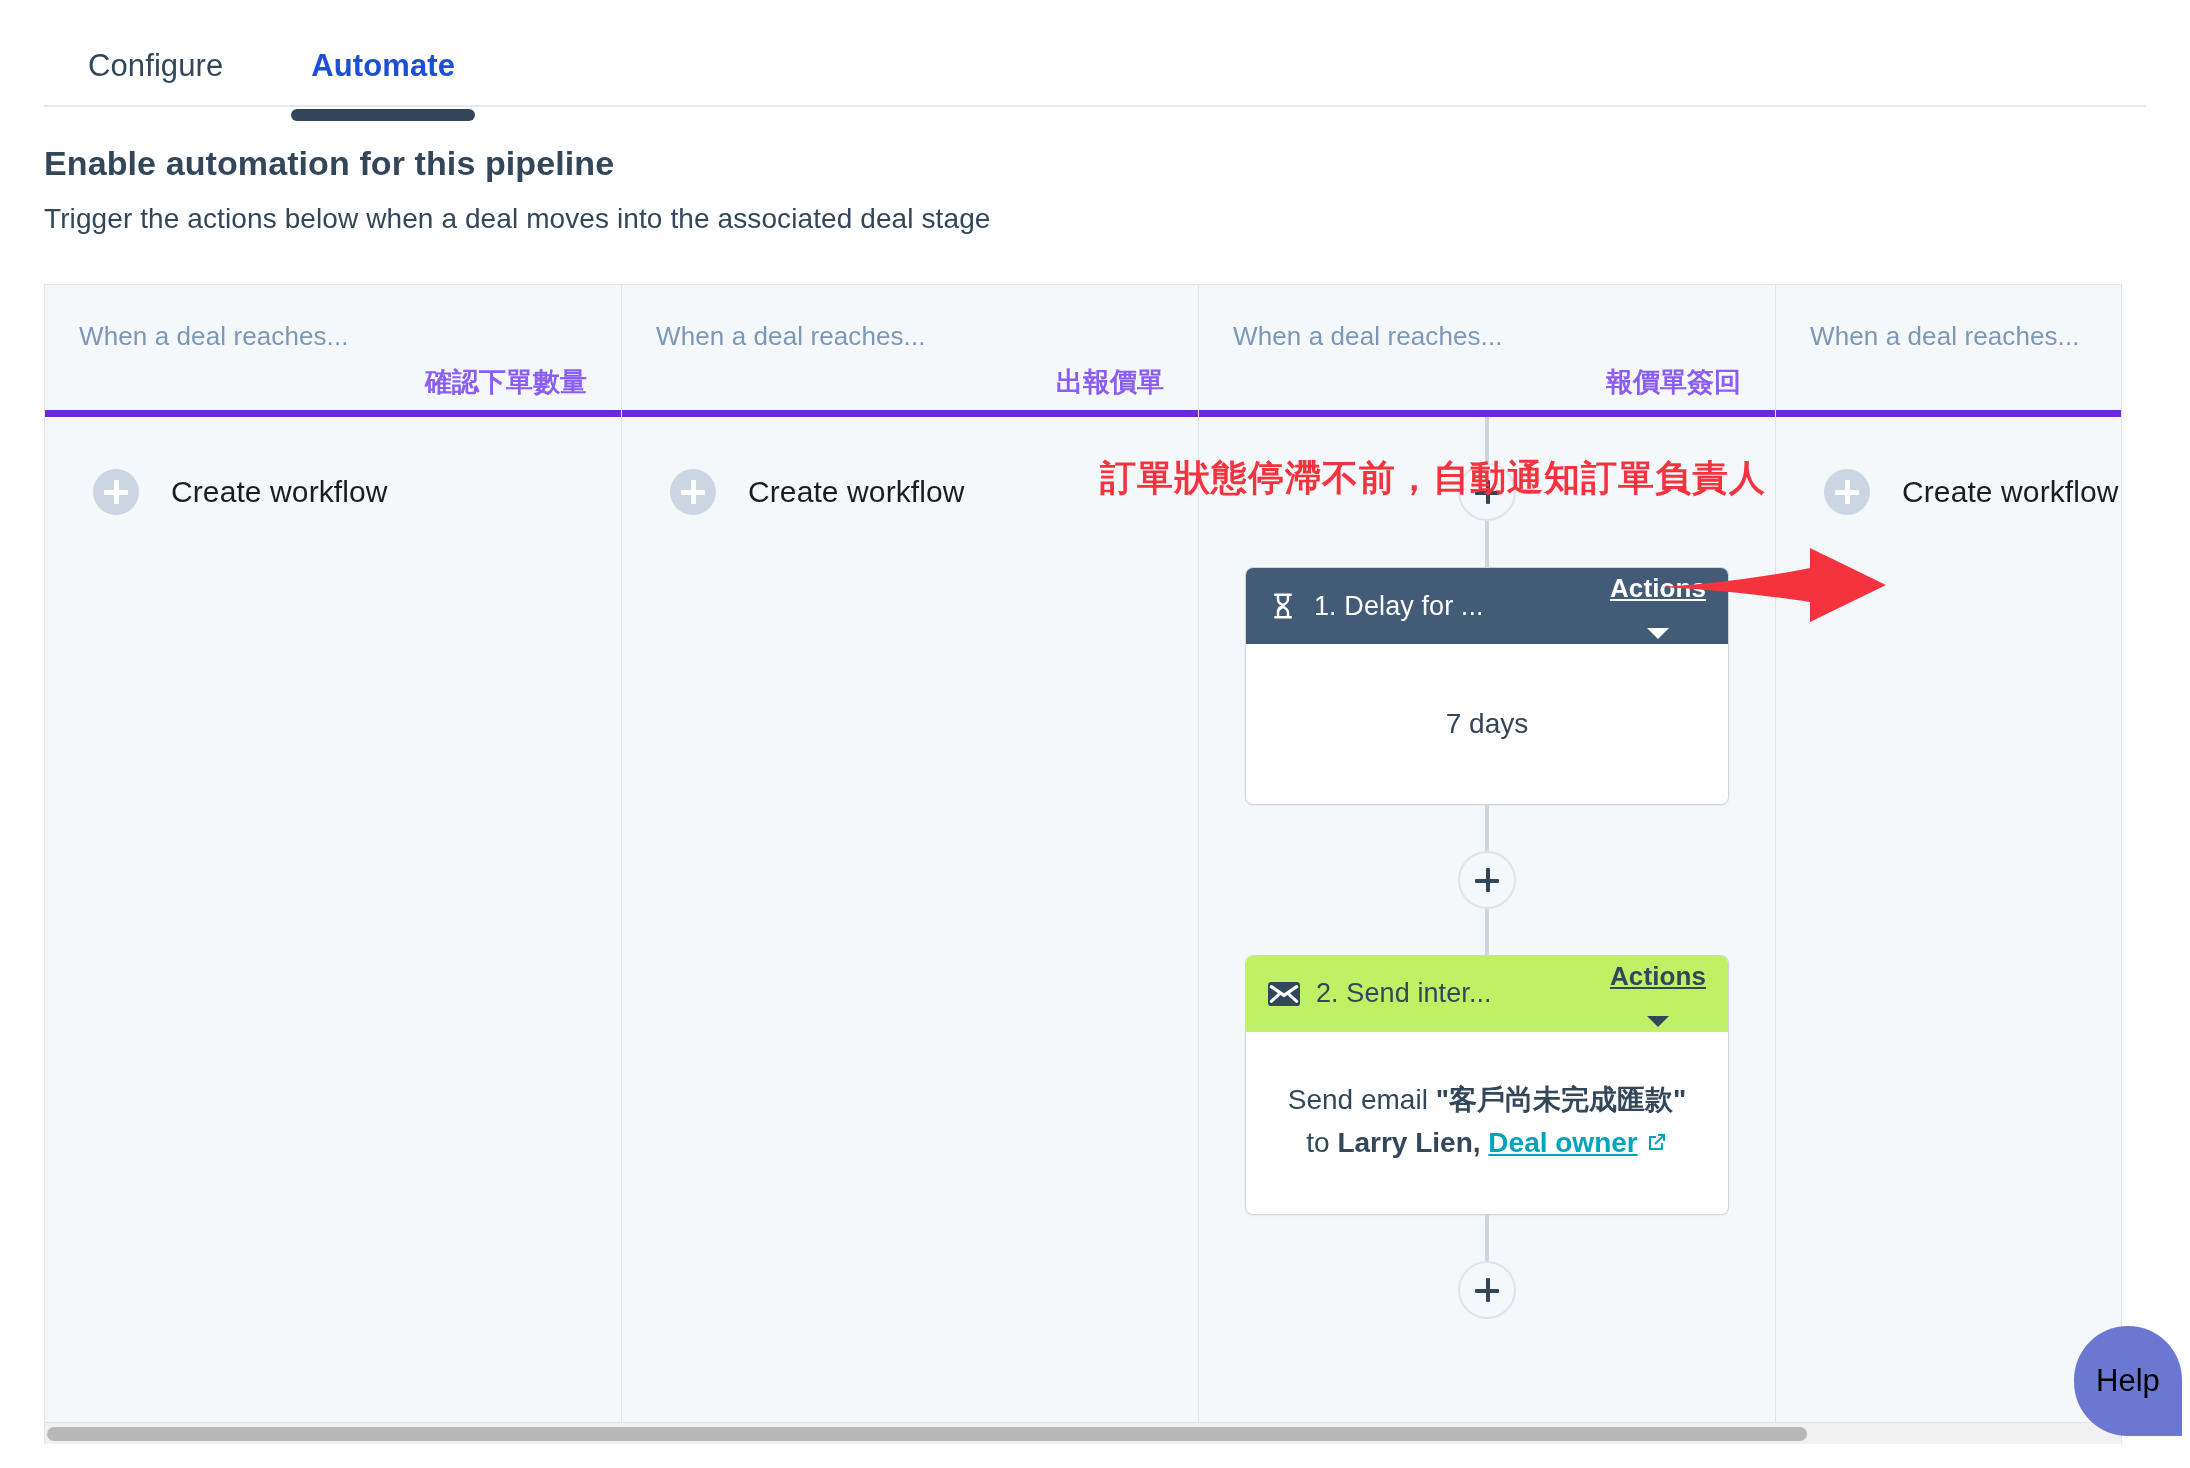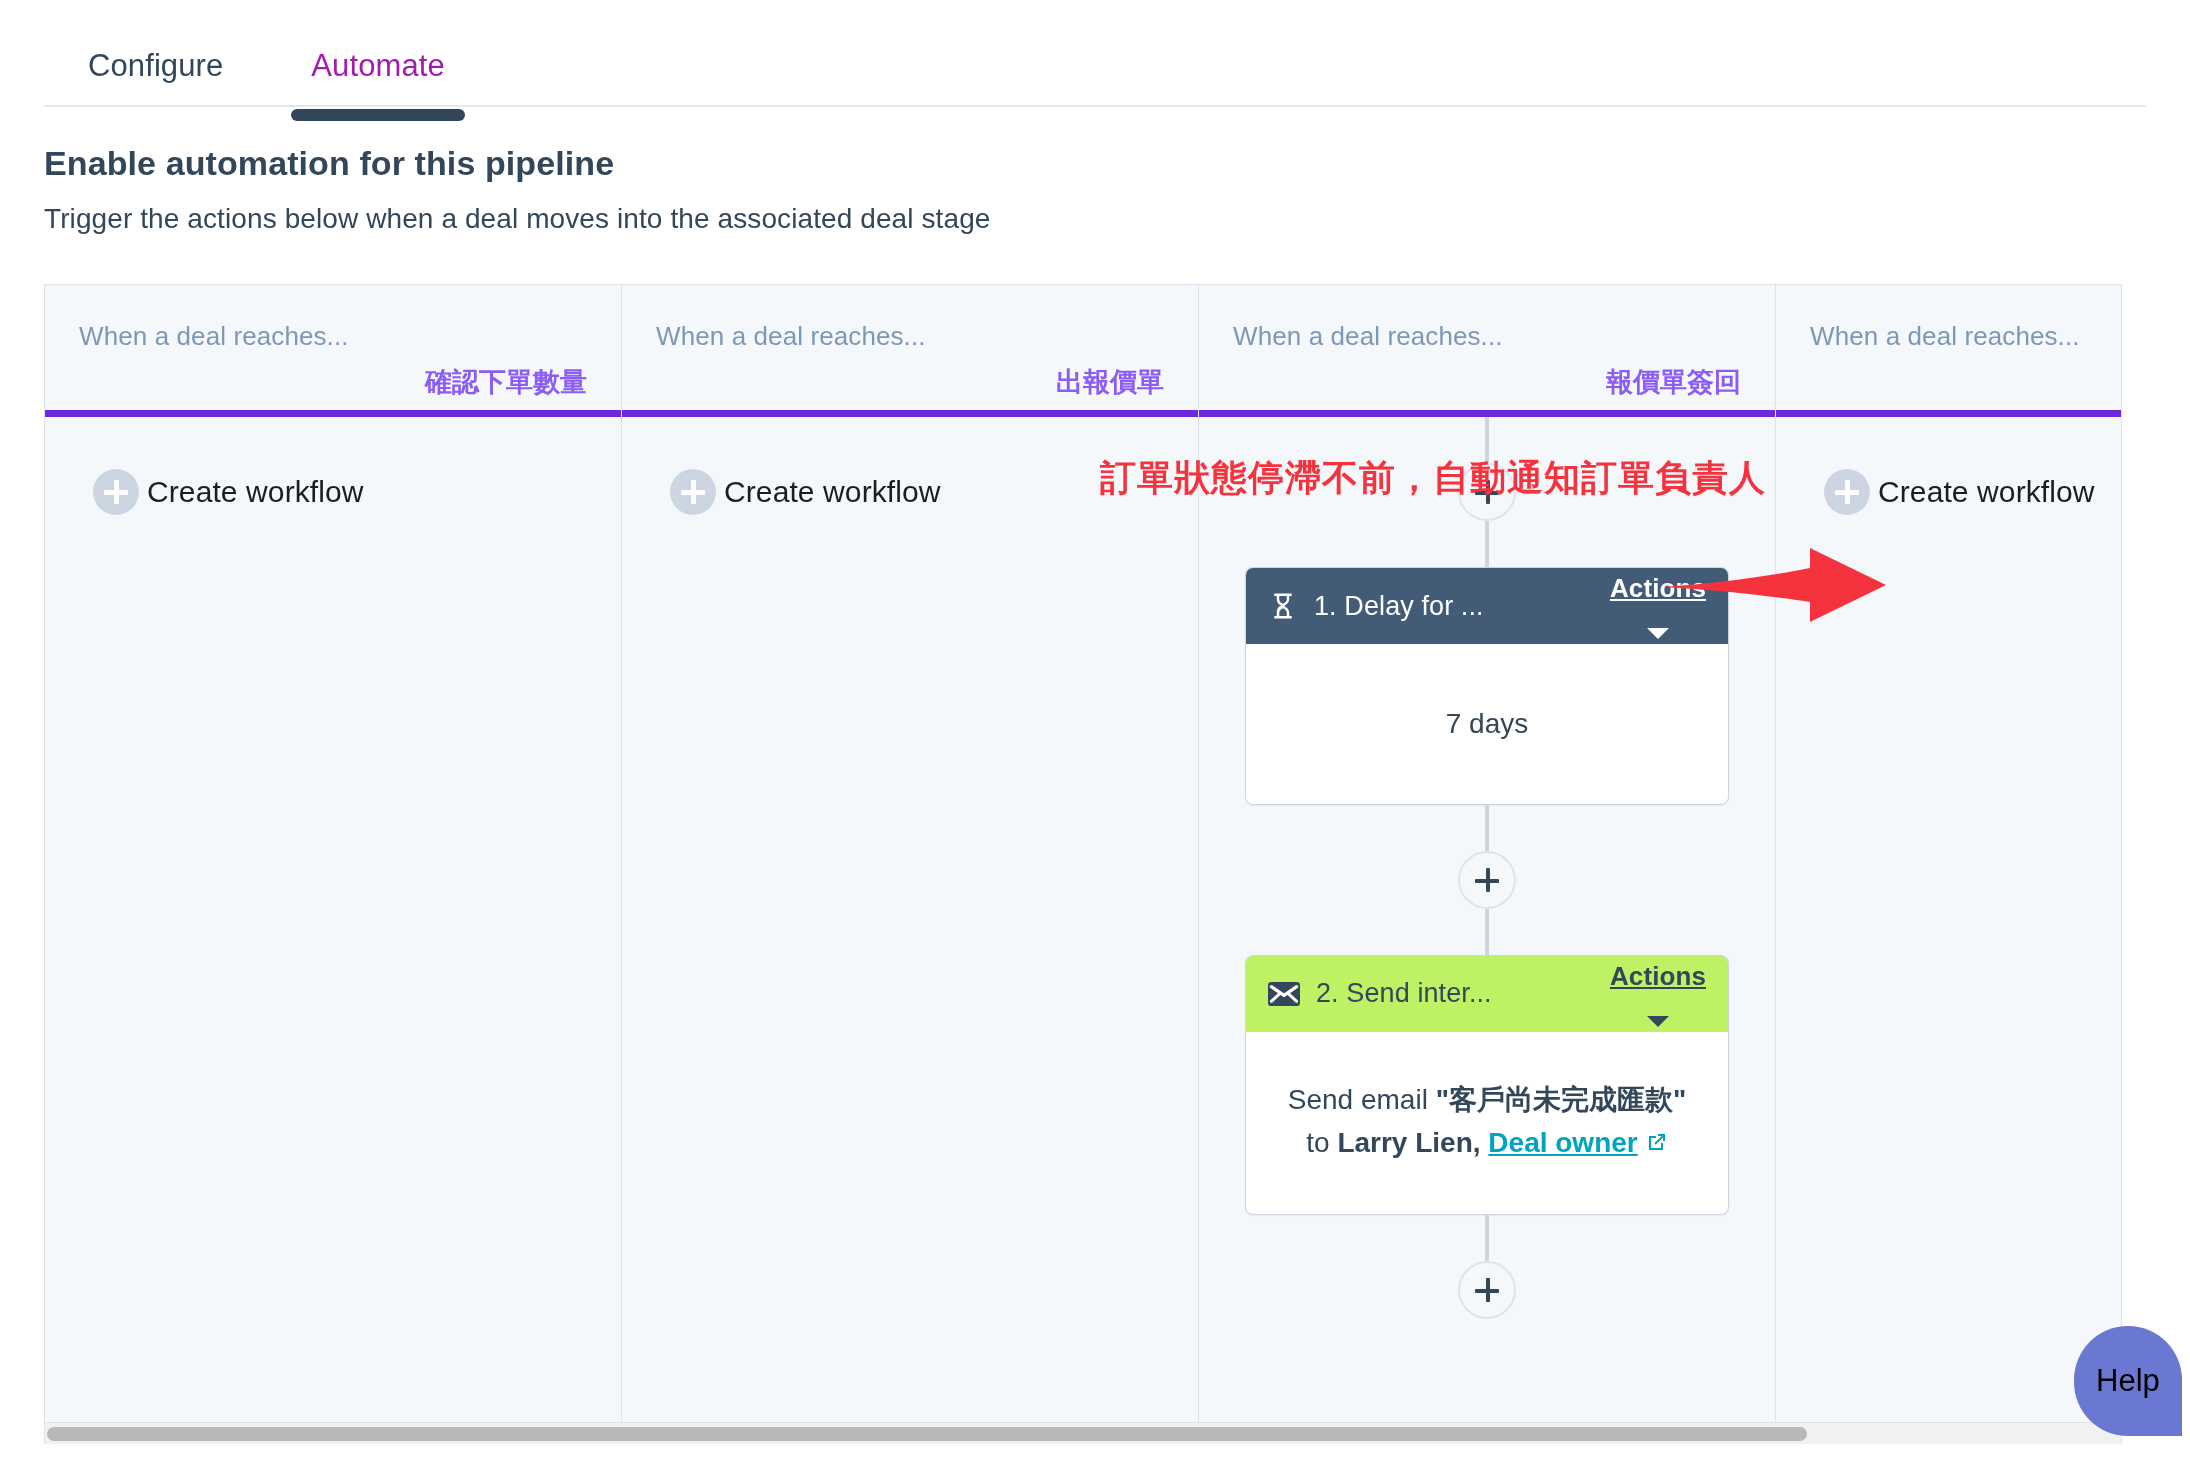--- a/index.html
+++ b/index.html
@@ -23,21 +23,21 @@
     padding: 22px 44px 0 44px;
     font-size: 31px;
     color: #33475b;
     line-height: 1;
     letter-spacing: .1px;
     cursor: pointer;
     background: none;
     border: none;
     font-family: "Liberation Sans", sans-serif;
   }
-  .tab.active { font-weight: 400; color: #a21caf; }
+  .tab.active { font-weight: 700; color: #1d4ed8; }
   .tab.active::after {
     content: "";
     position: absolute;
     left: 24px; right: 24px;
     bottom: -40px;
     height: 12px;
     border-radius: 6px;
     background: #33475b;
   }
   .tabrule {
@@ -117,21 +117,21 @@
     display: flex;
     flex-direction: column;
     align-items: center;
   }
 
   
   .create-wf {
     align-self: flex-start;
     display: flex;
     align-items: center;
-    gap: 8px;
+    gap: 32px;
     margin: 22px 0 12px 48px;
     cursor: pointer;
     background: none;
     border: none;
     font-family: "Liberation Sans", sans-serif;
   }
   .plus-circle-filled {
     width: 46px; height: 46px;
     border-radius: 50%;
     background: #cbd6e2;

